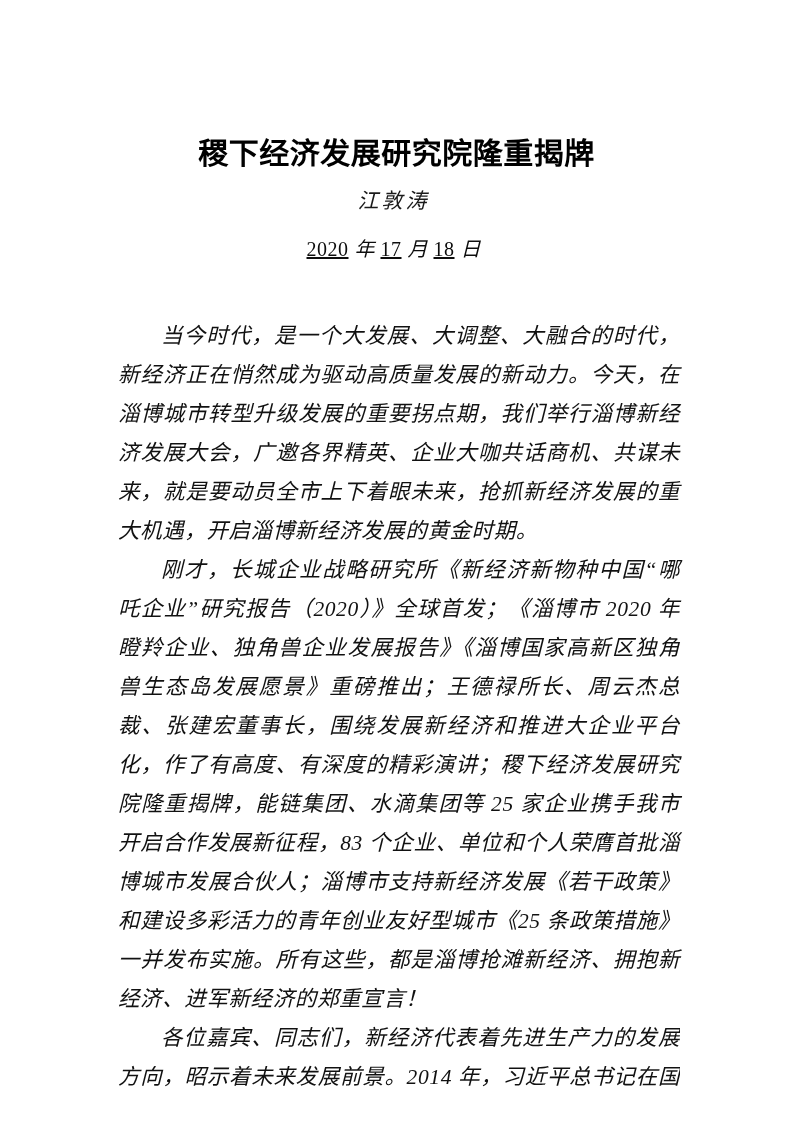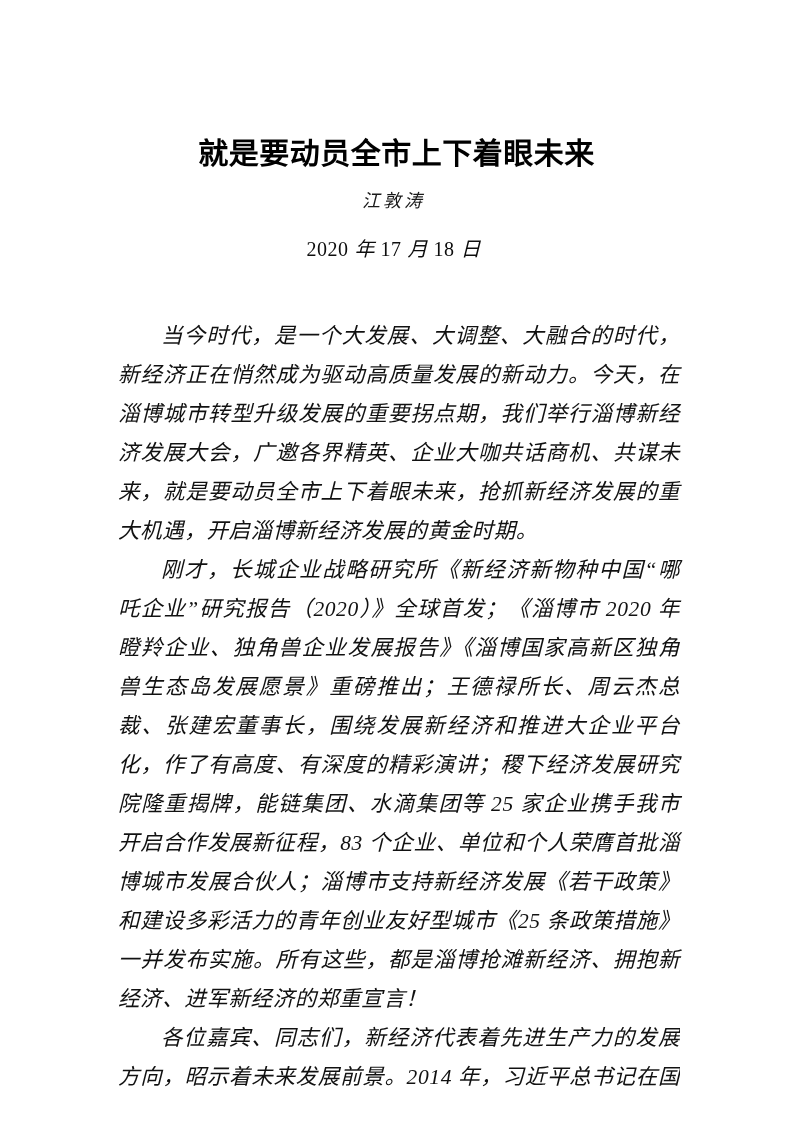--- a/index.html
+++ b/index.html
@@ -39,38 +39,39 @@
     line-height: 44px;
     letter-spacing: 0.5px;
     color: #000000;
     white-space: nowrap;
   }
 
   .doc-author {
     margin: 10px 6px 0 0;
     text-align: center;
     font-family: "Liberation Serif", "DejaVu Serif", serif;
-    font-size: 18px;
+    font-size: 21px;
     line-height: 30px;
     letter-spacing: 3px;
     color: #1a1a1a;
     font-style: italic;
   }
 
   .doc-date {
     margin: 18px 0 0 0;
     text-align: center;
     font-family: "Liberation Serif", "DejaVu Serif", serif;
     font-size: 20px;
     line-height: 30px;
     color: #0d0d0d;
   }
   .doc-date .num {
     font-family: "Liberation Serif", "DejaVu Serif", serif;
     letter-spacing: 0.5px;
+    text-decoration: underline;
   }
   .doc-date .cjk {
     margin: 0 6px;
     font-style: italic;
   }
 
   
   .body-text {
     position: absolute;
     left: 118px;
@@ -97,21 +98,21 @@
     max-height: 78px;
     overflow: hidden;
   }
 </style>
 </head>
 <body>
 
 <div class="page">
 
   <div class="masthead">
-    <h1 class="doc-title">就是要动员全市上下着眼未来</h1>
+    <h1 class="doc-title">稷下经济发展研究院隆重揭牌</h1>
 
     <div class="doc-author">江敦涛</div>
 
     <div class="doc-date">
       <span class="num">2020</span><span class="cjk">年</span><span class="num">17</span><span class="cjk">月</span><span class="num">18</span><span class="cjk">日</span>
     </div>
   </div>
 
   <div class="body-text">
     <p class="para">当今时代，是一个大发展、大调整、大融合的时代，新经济正在悄然成为驱动高质量发展的新动力。今天，在淄博城市转型升级发展的重要拐点期，我们举行淄博新经济发展大会，广邀各界精英、企业大咖共话商机、共谋未来，就是要动员全市上下着眼未来，抢抓新经济发展的重大机遇，开启淄博新经济发展的黄金时期。</p>

